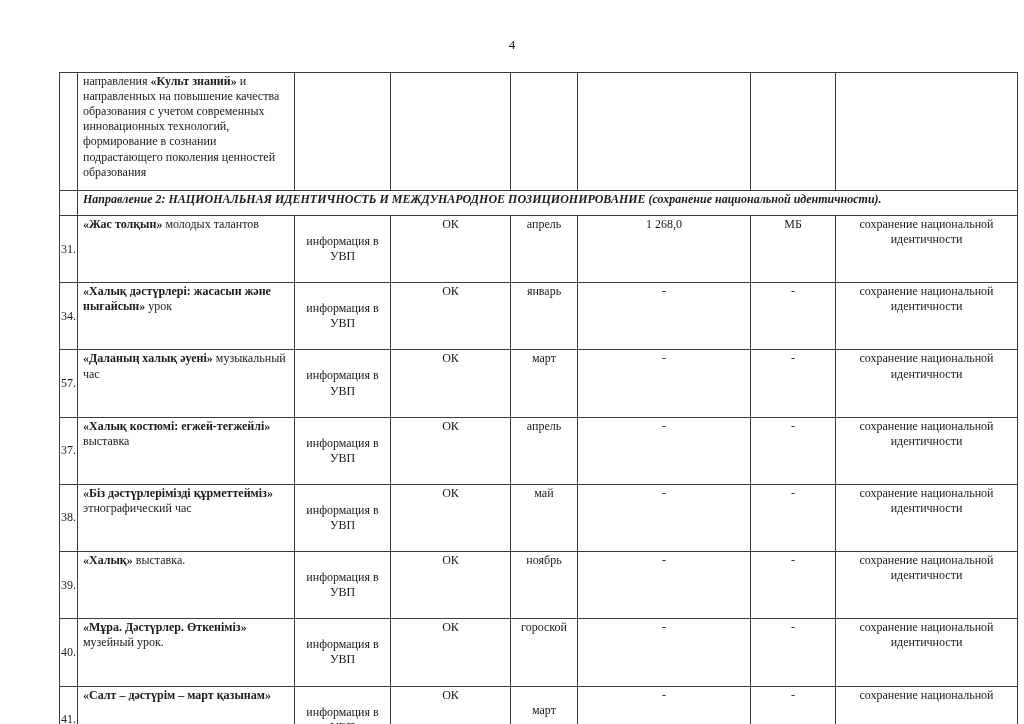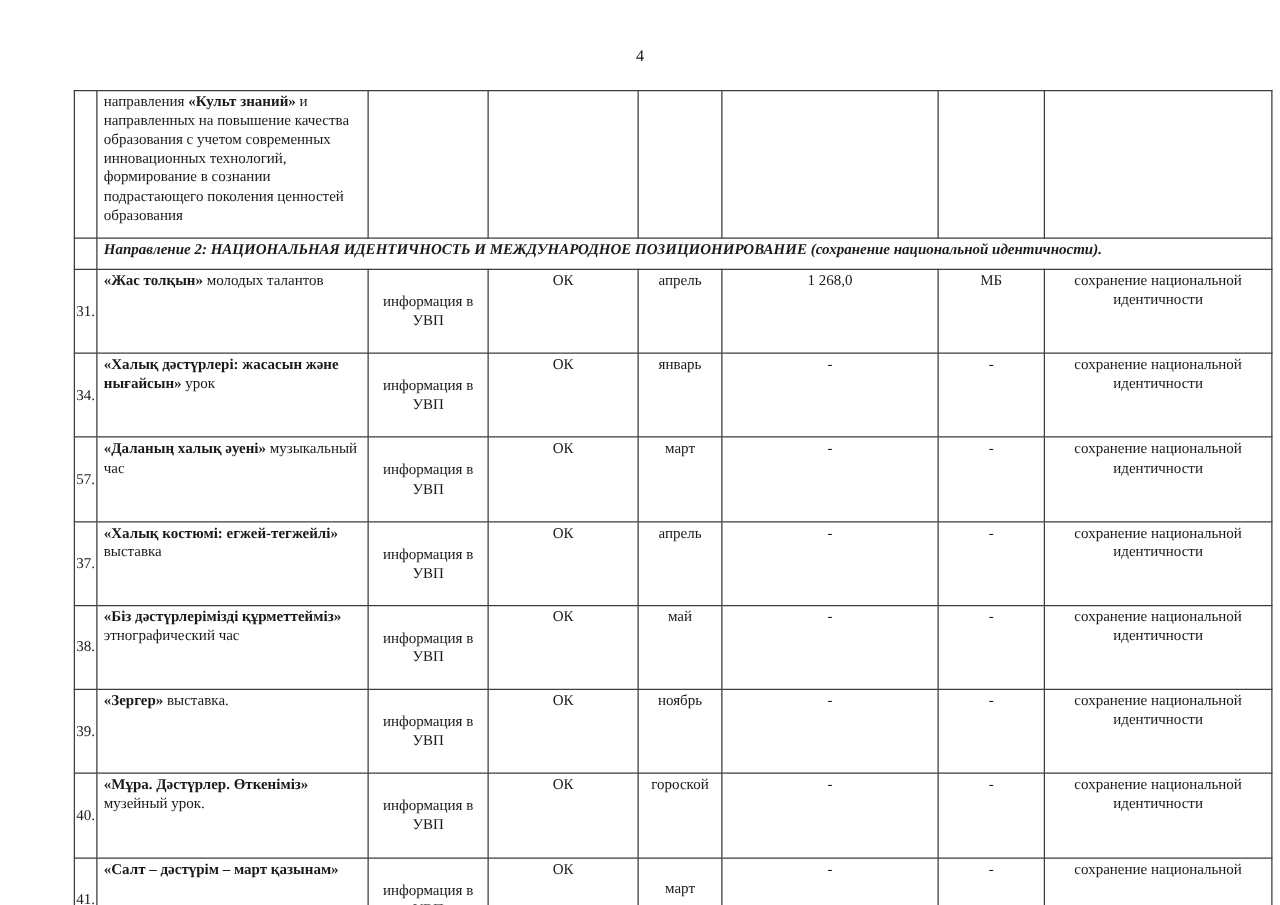--- a/index.html
+++ b/index.html
@@ -131,21 +131,21 @@
     <td class="c-act"><span class="b">«Біз дәстүрлерімізді құрметтейміз»</span><span> этнографический час</span></td>
     <td class="c-mid c-info">информация в УВП</td>
     <td class="c-mid">ОК</td>
     <td class="c-mid c-month">май</td>
     <td class="c-mid">-</td>
     <td class="c-mid">-</td>
     <td class="c-mid c-res">сохранение национальной идентичности</td>
   </tr>
       <tr style="height: 50px;">
     <td class="c-num">39.</td>
-    <td class="c-act"><span class="b">«Зергер»</span><span> выставка.</span></td>
+    <td class="c-act"><span class="b">«Халық»</span><span> выставка.</span></td>
     <td class="c-mid c-info">информация в УВП</td>
     <td class="c-mid">ОК</td>
     <td class="c-mid c-month">ноябрь</td>
     <td class="c-mid">-</td>
     <td class="c-mid">-</td>
     <td class="c-mid c-res">сохранение национальной идентичности</td>
   </tr>
       <tr style="height: 47px;">
     <td class="c-num">40.</td>
     <td class="c-act"><span class="b">«Мұра. Дәстүрлер. Өткеніміз»</span><span> музейный урок.</span></td>

